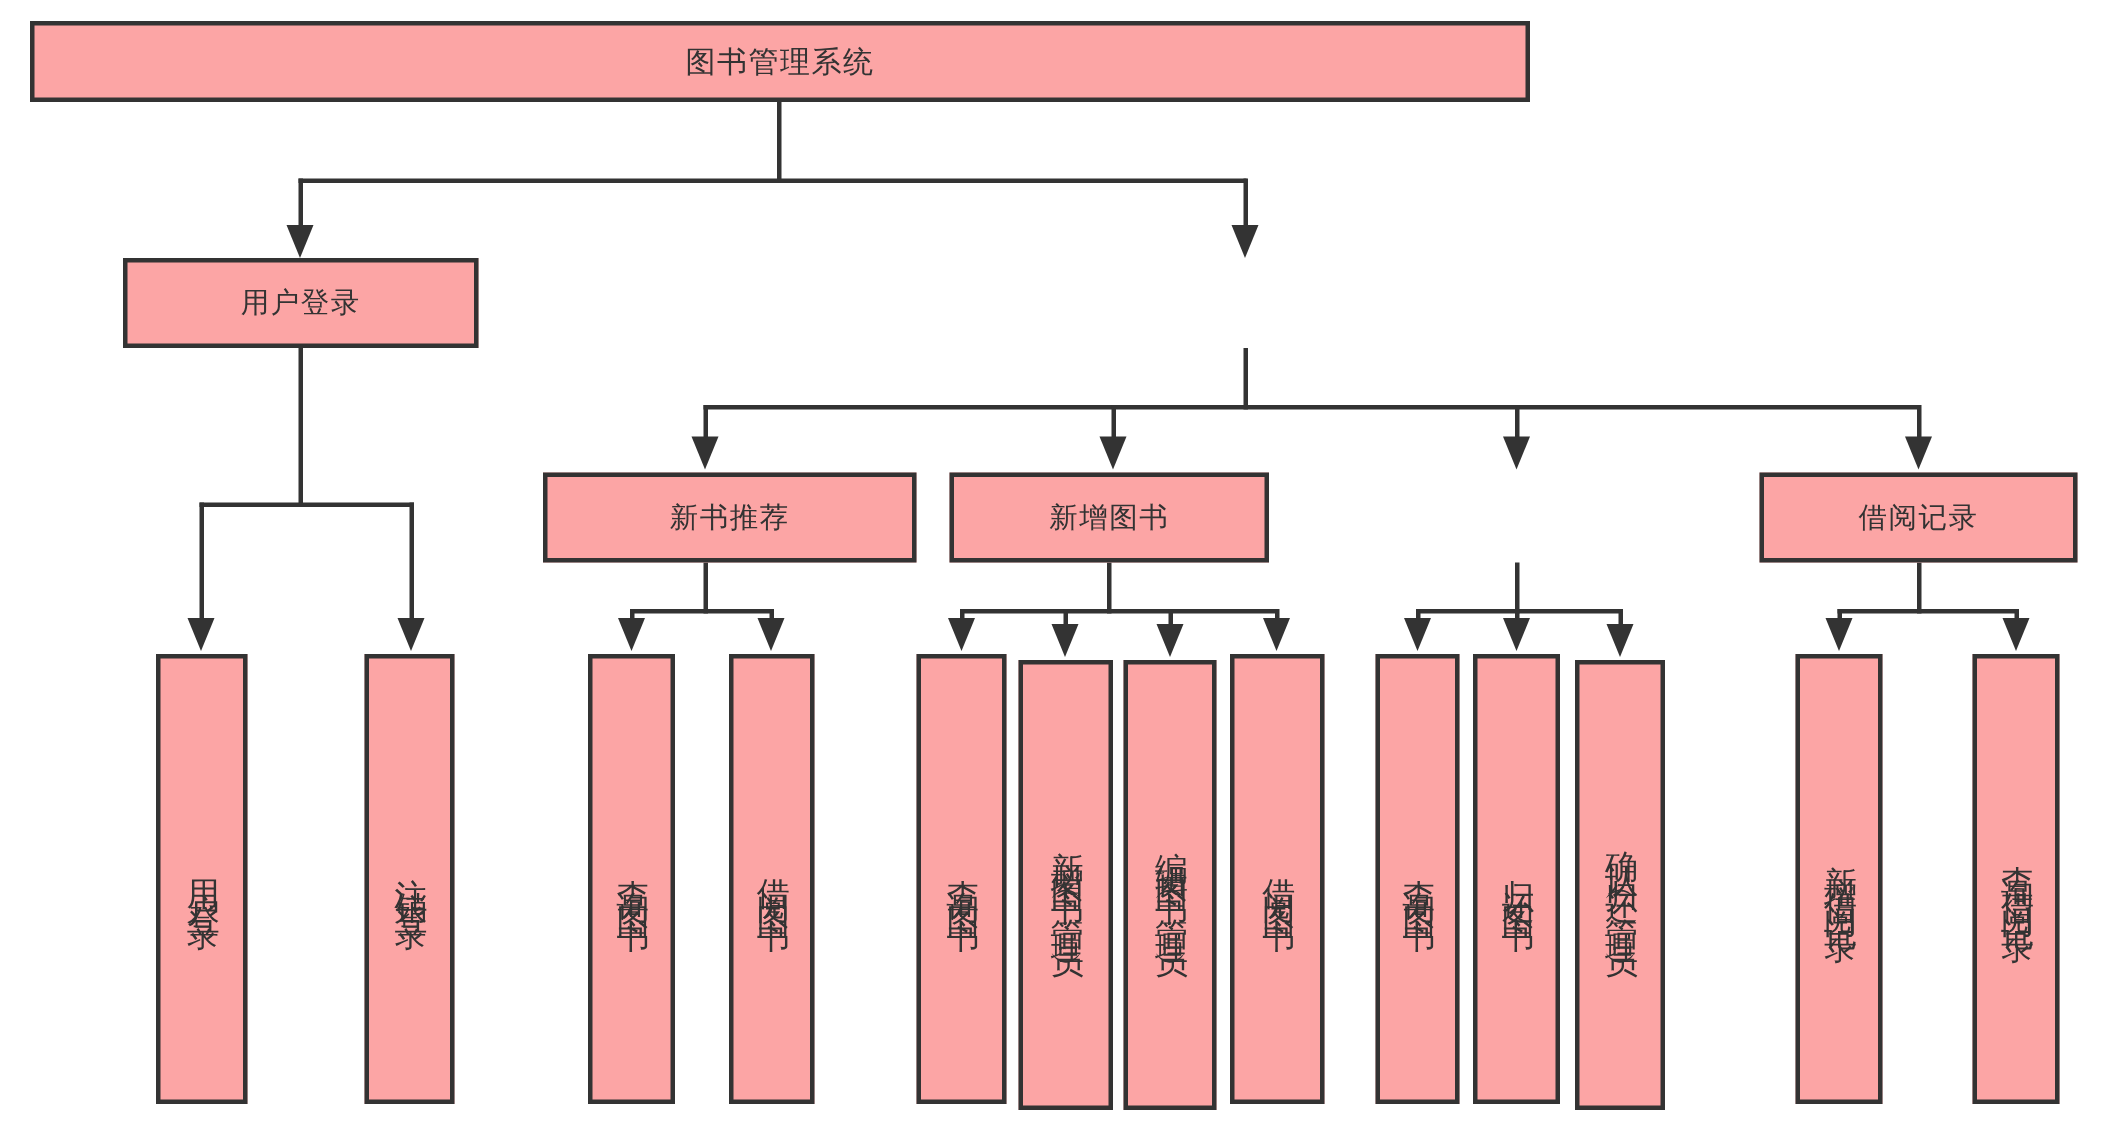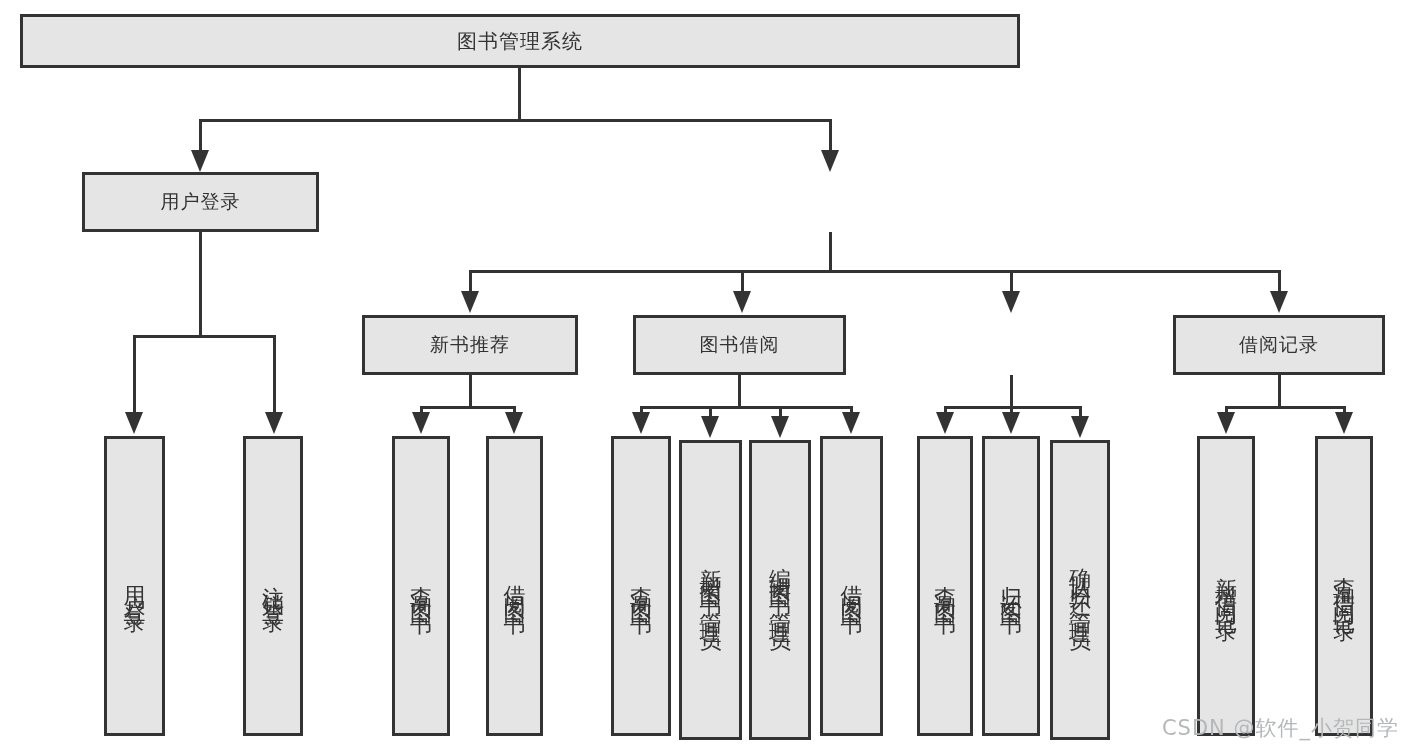--- a/index.html
+++ b/index.html
@@ -1,21 +1,21 @@
 <!DOCTYPE html>
 <html><head>
 <meta charset="utf-8">
 <style>
   html,body{margin:0;padding:0;background:#ffffff;}
   .stage{
     position:relative;width:1405px;height:747px;background:#ffffff;overflow:hidden;
     font-family:"DejaVu Sans","Liberation Sans",sans-serif;color:#333333;
   }
   .node{
-    position:absolute;box-sizing:border-box;background:#e5e5e5;border:3px solid #333333;
+    position:absolute;box-sizing:border-box;background:#fca5a5;border:3px solid #333333;
     display:flex;align-items:center;justify-content:center;z-index:2;
   }
   .node.h{font-size:19px;letter-spacing:1px;}
   .node.root{font-size:20px;}
   .vtext{
     writing-mode:vertical-rl;text-orientation:mixed;font-size:22px;line-height:1;
     letter-spacing:9px;white-space:nowrap;
   }
   .hline{position:absolute;height:3px;background:#333333;z-index:1;}
   .vline{position:absolute;width:3px;background:#333333;z-index:1;}
@@ -56,22 +56,22 @@
   <div class="hline" style="left:469px;top:270px;width:811px"></div>
   <div class="vline" style="left:469px;top:270px;height:23px"></div>
   <div class="arrow" style="left:461px;top:291px"></div>
   <div class="vline" style="left:741px;top:270px;height:23px"></div>
   <div class="arrow" style="left:733px;top:291px"></div>
   <div class="vline" style="left:1010px;top:270px;height:23px"></div>
   <div class="arrow" style="left:1002px;top:291px"></div>
   <div class="vline" style="left:1278px;top:270px;height:23px"></div>
   <div class="arrow" style="left:1270px;top:291px"></div>
 
-  <div class="node h" style="left:362px;top:315px;width:216px;height:60px">新书推荐</div>
-  <div class="node h" style="left:633px;top:315px;width:213px;height:60px">图书借阅</div>
+  <div class="node h" style="left:362px;top:315px;width:249px;height:60px">新书推荐</div>
+  <div class="node h" style="left:633px;top:315px;width:213px;height:60px">新增图书</div>
   <div class="node h" style="left:1173px;top:315px;width:212px;height:60px">借阅记录</div>
 
   <div class="vline" style="left:469px;top:375px;height:34px"></div>
   <div class="hline" style="left:420px;top:406px;width:96px"></div>
   <div class="vline" style="left:420px;top:406px;height:8px"></div>
   <div class="arrow" style="left:412px;top:412px"></div>
   <div class="vline" style="left:513px;top:406px;height:8px"></div>
   <div class="arrow" style="left:505px;top:412px"></div>
 
   <div class="vline" style="left:738px;top:375px;height:34px"></div>
@@ -138,15 +138,14 @@
     <span class="vtext">确认归还（管理员）</span>
     </div>
 
   <div class="node v" style="left:1197px;top:436px;width:58px;height:300px">
     <span class="vtext">新增借阅记录</span>
     </div>
   <div class="node v" style="left:1315px;top:436px;width:58px;height:300px">
     <span class="vtext">查询借阅记录</span>
     </div>
 
-  <div class="watermark">CSDN @软件_小贺同学</div>
 
 </div>
 
 </body></html>

